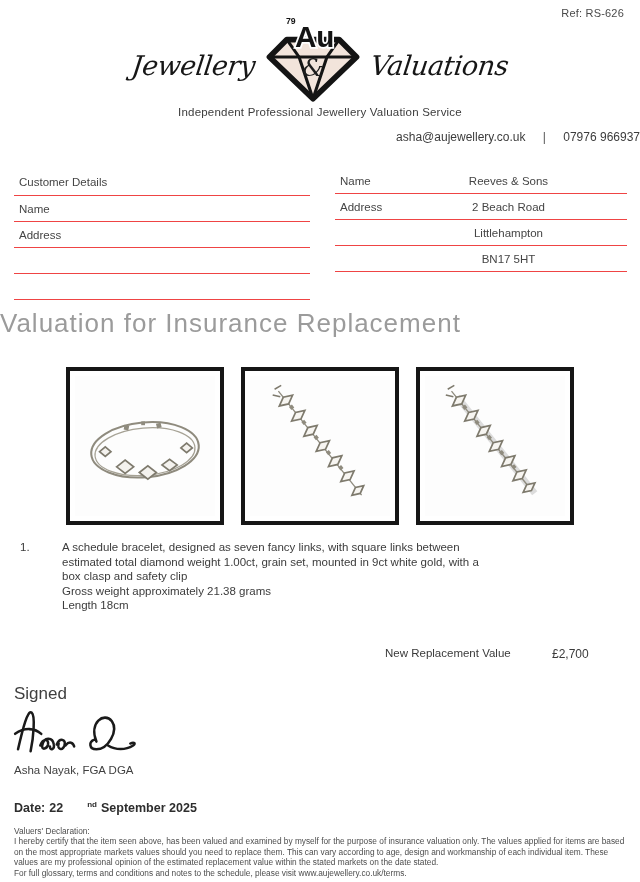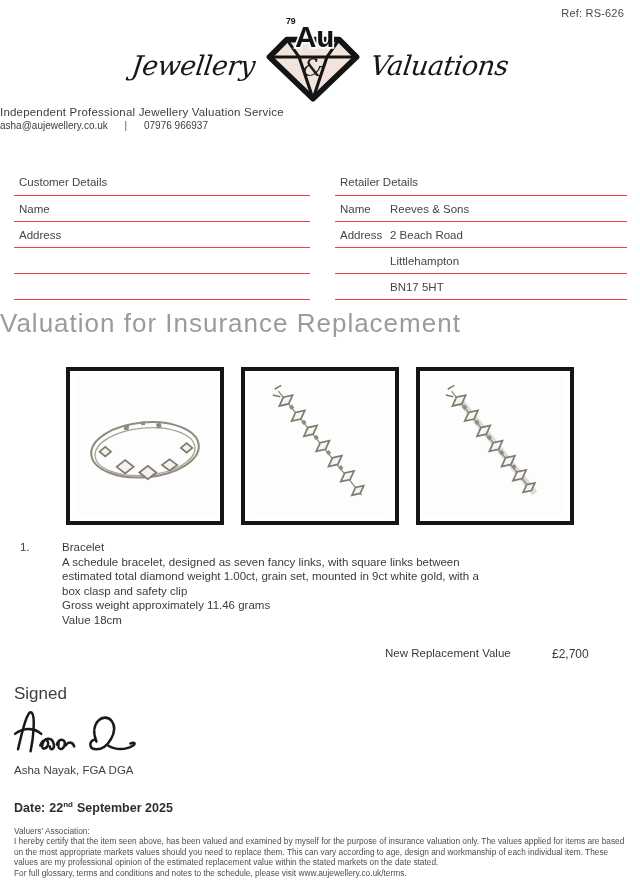--- a/index.html
+++ b/index.html
@@ -12,35 +12,35 @@
   
   .ref{top:7px;right:16px;font-size:11px;color:#4a4a4a;letter-spacing:.2px;}
   .logo-row{top:10px;left:0;right:0;display:flex;justify-content:center;align-items:flex-start;}
   .script-word{
     font-family:"DejaVu Serif",serif;font-style:italic;font-size:27px;color:#161616;
     transform:skewX(-7deg);margin-top:40px;letter-spacing:-.5px;
   }
   .script-left{margin-right:4px;}
   .script-right{margin-left:4px;}
   .diamond-svg{width:108px;height:94px;}
-  .tagline{top:106px;left:0;right:0;text-align:left;font-size:11.5px;color:#3c3c3c;letter-spacing:.2px;}
-  .contact{top:120px;left:0;right:0;text-align:left;font-size:10px;color:#3c3c3c;}
+  .tagline{top:106px;left:0;right:0;text-align:center;font-size:11.5px;color:#3c3c3c;letter-spacing:.2px;}
+  .contact{top:130px;left:0;right:0;text-align:right;font-size:12px;color:#3c3c3c;}
   .contact .sep{margin:0 14px;color:#555;}
 
   
   .col{box-sizing:border-box;}
   .col-left{left:14px;top:168px;width:296px;}
   .col-right{left:335px;top:168px;width:292px;}
   .trow{
     height:26px;display:flex;align-items:center;border-bottom:1px solid #ef4444;
     font-size:11.5px;padding-left:5px;box-sizing:border-box;color:#454545;
   }
   .trow.header{height:28px;}
   .tlabel{width:50px;flex:none;}
-  .tvalue{flex:1;}
+  .tvalue{flex:1;text-align:center;}
 
   
   .heading{
     top:308px;left:0;right:0;font-size:26px;color:#9b9b9b;
     letter-spacing:1px;font-weight:400;
   }
 
   
   .photos{top:367px;left:66px;display:flex;gap:17px;}
   .frame{
@@ -57,21 +57,21 @@
 
   .value-label{top:647px;left:385px;font-size:11.5px;color:#3a3a3a;}
   .value-amount{top:647px;left:552px;font-size:12px;color:#3a3a3a;}
 
   
   .signed{left:14px;top:684px;font-size:17px;}
   .sig-svg{left:10px;top:699px;width:138px;height:60px;}
   .valuer-name{left:14px;top:764px;font-size:11.5px;}
   .valuer-title{left:14px;top:779px;font-size:11.5px;}
   .date-line{left:14px;top:800px;font-size:12.5px;color:#2e2e2e;font-weight:600;font-family:"Liberation Sans",sans-serif;}
-  .date-line .sup{font-size:8px;vertical-align:super;}
+  .date-line .sup{font-size:8px;vertical-align:super;padding-left:24px;}
   .date-line .piece{margin-left:4px;}
 
   
   .declaration{left:14px;top:826px;width:614px;font-size:8.3px;line-height:10.4px;color:#4d4d4d;}
   .decl-title{margin-bottom:0px;}
 </style>
 </head>
 <body>
 
 <div class="page">
@@ -108,23 +108,20 @@
     </div>
     <div class="trow">
       <span class="tlabel">Address</span>
       <span class="tvalue"></span>
     </div>
     <div class="trow"></div>
     <div class="trow"></div>
   </div>
 
   <div class="abs col col-right">
-    <div class="trow header">
-      <span>Retailer Details</span>
-    </div>
     <div class="trow">
       <span class="tlabel">Name</span>
       <span class="tvalue">Reeves &amp; Sons</span>
     </div>
     <div class="trow">
       <span class="tlabel">Address</span>
       <span class="tvalue">2 Beach Road</span>
     </div>
     <div class="trow">
       <span class="tlabel"></span>
@@ -234,26 +231,25 @@
             <rect x="92" y="94" width="4" height="4" transform="rotate(51 94 96)"></rect>
           </g>
         </svg>
       </div>
     </div>
   </div>
 
   <div class="abs item">
     <div class="item-num">1.</div>
     <div>
-      <div class="desc-line">Bracelet</div>
       <div class="desc-line">A schedule bracelet, designed as seven fancy links, with square links between</div>
       <div class="desc-line">estimated total diamond weight 1.00ct, grain set, mounted in 9ct white gold, with a</div>
       <div class="desc-line">box clasp and safety clip</div>
-      <div class="desc-line">Gross weight approximately 11.46 grams</div>
-      <div class="desc-line">Value 18cm</div>
+      <div class="desc-line">Gross weight approximately 21.38 grams</div>
+      <div class="desc-line">Length 18cm</div>
     </div>
   </div>
 
   <div class="abs value-label">New Replacement Value</div>
   <div class="abs value-amount">£2,700</div>
 
   <div class="abs signed">Signed</div>
   <svg class="abs sig-svg" viewBox="0 0 140 62" xmlns="http://www.w3.org/2000/svg">
     <g fill="none" stroke="#1a1a1a" stroke-width="2.6" stroke-linecap="round" stroke-linejoin="round">
       <path d="M7,52 C12,30 17,11 21,14 C25,17 23,40 20,54"></path>
@@ -265,18 +261,18 @@
       <path d="M100,48 C108,53 118,53 126,48 C129,46 127,44 123,46"></path>
     </g>
   </svg>
   <div class="abs valuer-name">Asha Nayak, FGA DGA</div>
 
   <div class="abs date-line">
     <span>Date:</span><span class="piece">22</span><span class="sup">nd</span><span class="piece">September 2025</span>
   </div>
 
   <div class="abs declaration">
-    <div class="decl-title">Valuers' Association:</div>
+    <div class="decl-title">Valuers' Declaration:</div>
     <div>I hereby certify that the item seen above, has been valued and examined by myself for the purpose of insurance valuation only. The values applied for items are based on the most appropriate markets values should you need to replace them. This can vary according to age, design and workmanship of each individual item. These values are my professional opinion of the estimated replacement value within the stated markets on the date stated.</div>
     <div>For full glossary, terms and conditions and notes to the schedule, please visit www.aujewellery.co.uk/terms.</div>
   </div>
 
 </div>
 
 </body></html>

